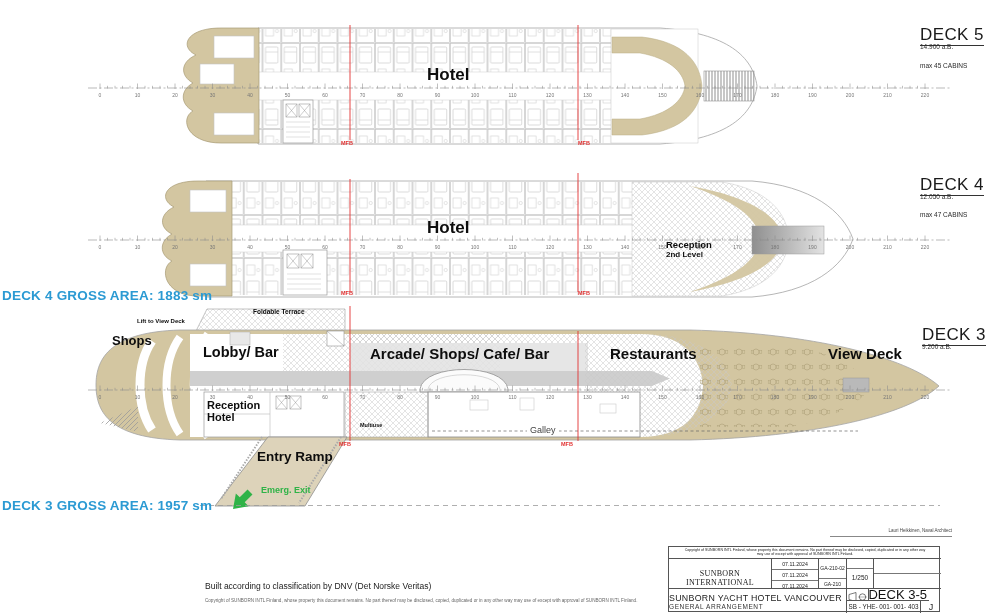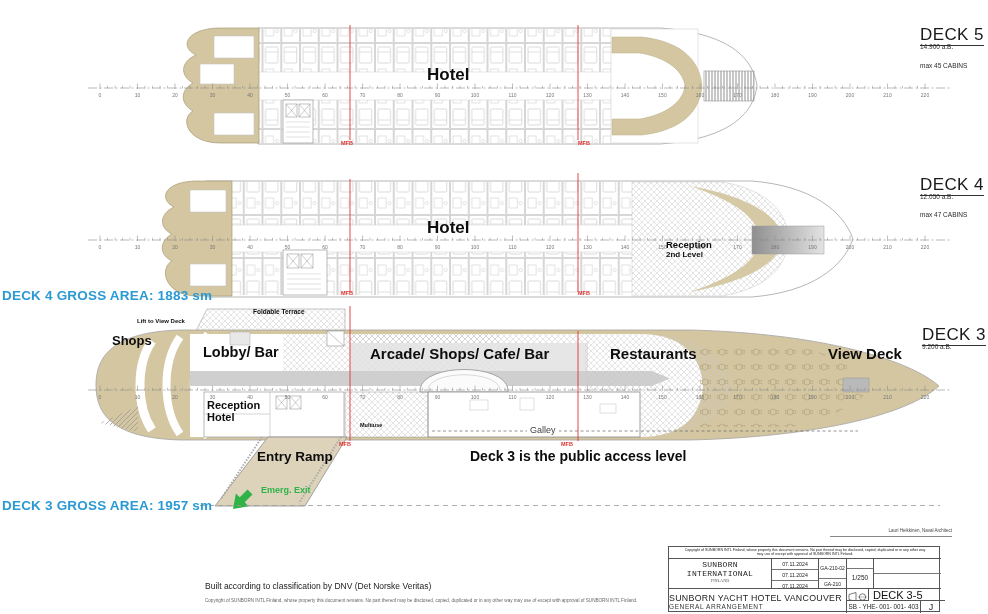--- a/index.html
+++ b/index.html
@@ -585,37 +585,36 @@
   <div>Reception</div>
   <div>Hotel</div>
 </div>
 <div class="lbl b" style="left:370px;top:346px;font-size:15px">Arcade/ Shops/ Cafe/ Bar</div>
 <div class="lbl b" style="left:610px;top:346px;font-size:15px">Restaurants</div>
 <div class="lbl b" style="left:828px;top:346px;font-size:15px">View Deck</div>
 <div class="lbl b" style="left:360px;top:423px;font-size:5.5px">Multiuse</div>
 <div class="lbl galley" style="left:527px;top:426px">Galley</div>
 <div class="lbl b" style="left:257px;top:450px;font-size:13.5px">Entry Ramp</div>
 <div class="lbl green" style="left:261px;top:486px;font-size:9px">Emerg. Exit</div>
-<div class="lbl b" style="left:470px;top:449px;font-size:14px">Deck 3 is the public access level</div>
 <div class="lbl deckhdr" style="left:922px;top:326px">DECK 3</div>
 <div class="lbl sub" style="left:922px;top:344px">9.200 a.B.</div>
 <div class="lbl blue" style="left:2px;top:499px">DECK 3 GROSS AREA: 1957 sm</div>
 <div class="lbl mfb" style="left:339px;top:442px">MFB</div>
 <div class="lbl mfb" style="left:561px;top:442px">MFB</div>
 
 <div class="lbl" style="left:205px;top:582px;font-size:8.5px;color:#222">Built according to classification by DNV (Det Norske Veritas)</div>
 <div class="lbl" style="left:205px;top:599px;font-size:4.6px;color:#666">Copyright of SUNBORN INTL Finland, whose property this document remains. No part thereof may be disclosed, copied, duplicated or in any other way may use of except with approval of SUNBORN INTL Finland.</div>
 
 <div class="lbl" style="left:830px;top:529px;width:122px;text-align:right;font-size:4.5px;color:#444;border-bottom:0.5px solid #888;padding-bottom:2px">Lauri Heikkinen, Naval Architect</div>
 
 <div class="tb">
   <div class="cell tinytext" style="left:0;top:0;width:272px;height:12px;border-bottom:0.6px solid #555;padding:1px 14px;white-space:normal">Copyright of SUNBORN INTL Finland, whose property this document remains. No part thereof may be disclosed, copied, duplicated or in any other way may use of except with approval of SUNBORN INTL Finland.</div>
 
   <div class="cell" style="left:0;top:12px;width:103px;height:30px;border-right:0.6px solid #555;border-bottom:0.6px solid #555;text-align:center">
-    <div style="font-family:Liberation Mono, monospace;font-size:8px;letter-spacing:.3px;margin-top:1px">SUNBORN INTERNATIONAL</div>
+    <div style="font-family:Liberation Serif, serif;font-size:8px;letter-spacing:.3px;margin-top:10px">SUNBORN INTERNATIONAL</div>
     <div style="font-family:'Liberation Serif',serif;font-size:4.2px;color:#555">FINLAND</div>
   </div>
 
   <div class="cell" style="left:103px;top:12px;width:47px;height:30px;border-right:0.6px solid #555;border-bottom:0.6px solid #555">
     <div style="height:10px;border-bottom:0.4px solid #777;font-size:5.2px;text-align:center;line-height:10px">07.11.2024</div>
     <div style="height:10px;border-bottom:0.4px solid #777;font-size:5.2px;text-align:center;line-height:10px">07.11.2024</div>
     <div style="height:10px;font-size:5.2px;text-align:center;line-height:10px">07.11.2024</div>
   </div>
 
   <div class="cell" style="left:150px;top:12px;width:28px;height:30px;border-right:0.6px solid #555;border-bottom:0.6px solid #555">
@@ -638,19 +637,19 @@
     <div style="font-size:6.5px;letter-spacing:.6px;color:#333">GENERAL ARRANGEMENT</div>
   </div>
 
   <div class="cell" style="left:178px;top:42px;width:22px;height:12px;border-right:0.6px solid #555;border-bottom:0.6px solid #555">
     <svg width="22" height="12" viewBox="0 0 22 12">
       <path d="M2,3.5 L9,1.5 L9,10.5 L2,8.5 Z" fill="none" stroke="#444" stroke-width="0.7"></path>
       <circle cx="15.5" cy="6" r="3.2" fill="none" stroke="#444" stroke-width="0.7"></circle>
       <line x1="11" y1="6" x2="20" y2="6" stroke="#444" stroke-width="0.4"></line>
     </svg>
   </div>
-  <div class="cell" style="left:204px;top:42px;width:72px;height:12px;border-bottom:0.6px solid #555;font-size:11px;line-height:12px;padding-right:2px;color:#111">DECK 3-5</div>
+  <div class="cell" style="left:188px;top:42px;width:72px;height:12px;border-bottom:0.6px solid #555;font-size:13px;text-align:right;line-height:12px;padding-right:2px;color:#111">DECK 3-5</div>
 
   <div class="cell" style="left:178px;top:54px;width:74px;height:12px;border-right:0.6px solid #555;font-size:6.3px;text-align:center;line-height:12px">SB - YHE- 001- 001- 403</div>
   <div class="cell" style="left:252px;top:54px;width:20px;height:12px;font-size:9px;text-align:center;line-height:12px">J</div>
 </div>
 
 </div>
 
 </body></html>

